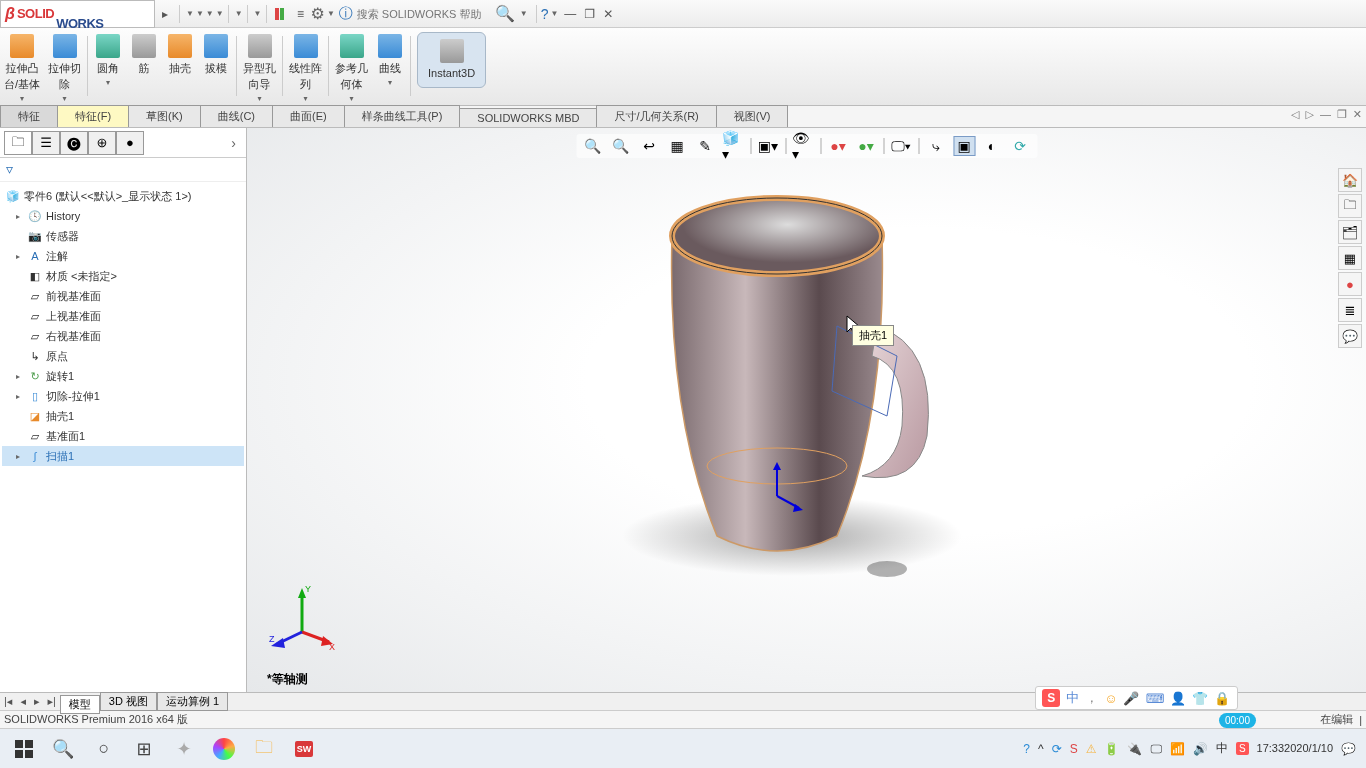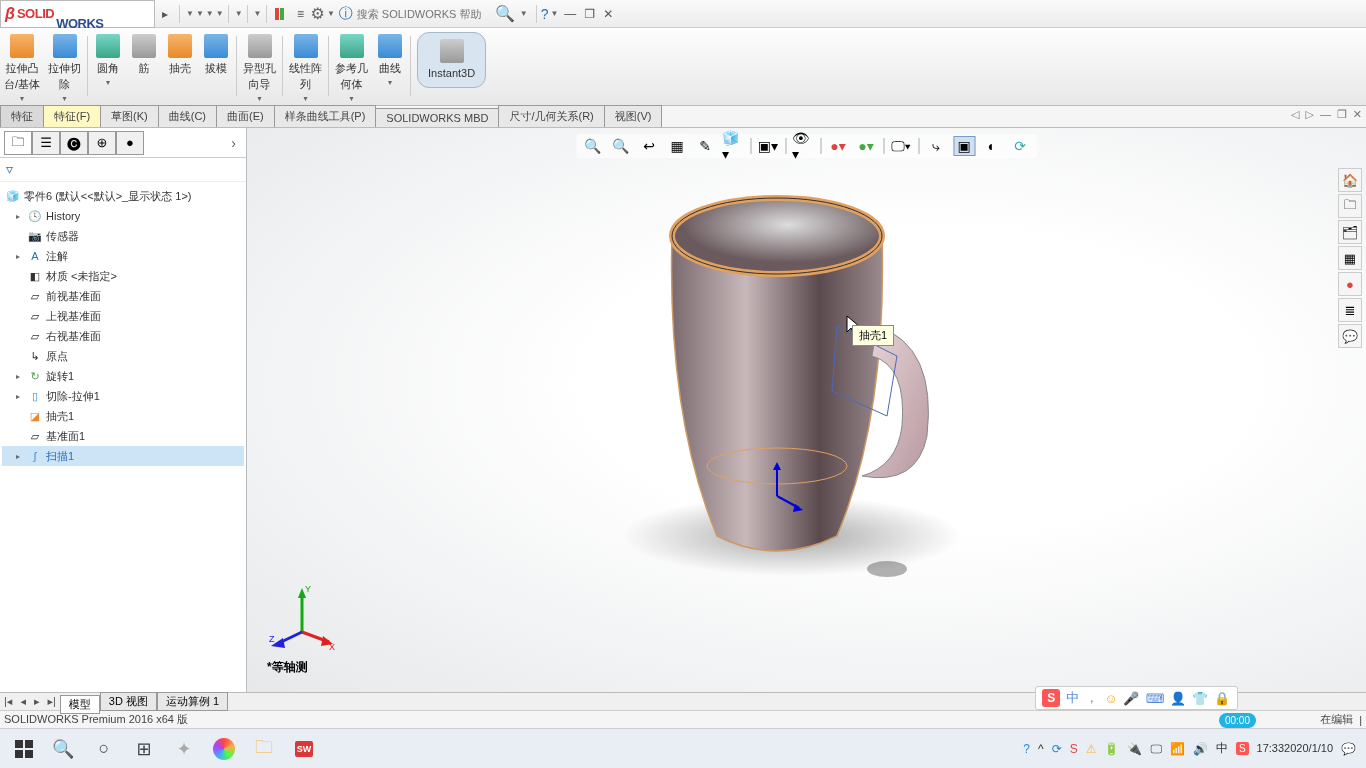--- a/index.html
+++ b/index.html
@@ -23,25 +23,25 @@
 .win-ctrl { display: flex; gap: 8px; padding: 0 6px; }
 .win-ctrl span { font-size: 12px; color: #555; cursor: pointer; }
 
 
 .ribbon { height: 78px; background: linear-gradient(#fdfdfd,#e8e8e8); border-bottom: 1px solid #bbb; display: flex; align-items: flex-start; padding-top: 4px; }
 .rib-btn { display: flex; flex-direction: column; align-items: center; padding: 2px 4px; font-size: 11px; color: #333; cursor: pointer; min-width: 36px; }
 .rib-btn .ic { width: 24px; height: 24px; margin-bottom: 2px; }
 .rib-btn .lbl { text-align: center; line-height: 16px; }
 .rib-btn .caret2 { font-size: 8px; color: #666; margin-top: 2px; }
 .rib-sep { width: 1px; height: 60px; background: #ccc; margin: 4px 2px; }
-.instant3d { border: 1px solid #a8b8c8; background: #d8e4f0; border-radius: 12px; padding: 6px 10px; margin-left: 4px; }
+.instant3d { border: 1px solid #a8b8c8; background: #d8e4f0; border-radius: 6px; padding: 6px 10px; margin-left: 4px; }
 
 
 .tabstrip { height: 22px; background: #f5f5f5; border-bottom: 1px solid #bbb; display: flex; align-items: flex-end; position: relative; }
-.tab { padding: 3px 10px; font-size: 11px; color: #444; border: 1px solid #999; border-bottom: none; background: #e8e8e8; margin-right: -1px; cursor: pointer; }
+.tab { padding: 3px 17px; font-size: 11px; color: #444; border: 1px solid #999; border-bottom: none; background: #e8e8e8; margin-right: -1px; cursor: pointer; }
 .tab.active { background: #fef9c3; position: relative; z-index: 2; }
 .tab.pre { background: #d9d9d9; }
 .tabstrip-right { position: absolute; right: 4px; top: 2px; display: flex; gap: 6px; font-size: 11px; color: #777; }
 
 
 .mainarea { display: flex; height: calc(768px - 28px - 78px - 22px - 18px - 18px - 40px); }
 
 
 .ftree { width: 247px; border-right: 1px solid #bbb; background: #fff; display: flex; flex-direction: column; }
 .ftree-tabs { height: 30px; border-bottom: 1px solid #ccc; display: flex; align-items: center; padding: 0 4px; gap: 0; }
@@ -61,21 +61,21 @@
 
 .viewport { flex: 1; position: relative; background: radial-gradient(ellipse at 60% 45%, #fff 35%, #e6e8ea 100%); }
 .view-toolbar { position: absolute; top: 6px; left: 50%; transform: translateX(-50%); display: flex; gap: 6px; align-items: center; background: rgba(255,255,255,0.6); padding: 2px 6px; border-radius: 3px; }
 .vt-btn { width: 22px; height: 20px; display: flex; align-items: center; justify-content: center; font-size: 14px; cursor: pointer; }
 .vt-sep { width: 1px; height: 16px; background: #aaa; }
 
 .right-toolbar { position: absolute; right: 4px; top: 40px; display: flex; flex-direction: column; gap: 2px; }
 .rt-btn { width: 24px; height: 24px; border: 1px solid #ccc; background: #f5f5f5; display: flex; align-items: center; justify-content: center; font-size: 13px; cursor: pointer; }
 
 .coord-triad { position: absolute; left: 20px; bottom: 40px; }
-.view-label { position: absolute; left: 20px; bottom: 16px; font-size: 12px; font-weight: bold; color: #000; }
+.view-label { position: absolute; left: 20px; bottom: 4px; font-size: 12px; font-weight: bold; color: #000; }
 
 .tooltip { position: absolute; left: 600px; top: 200px; background: #ffffe1; border: 1px solid #888; padding: 2px 6px; font-size: 11px; }
 
 
 .bottom-tabs { height: 18px; background: #f0f0f0; border-top: 1px solid #bbb; display: flex; align-items: center; font-size: 11px; }
 .bottom-tabs .bnav { padding: 0 4px; color: #555; cursor: pointer; }
 .bottom-tabs .btab { padding: 1px 8px; border: 1px solid #999; background: #e8e8e8; cursor: pointer; }
 .bottom-tabs .btab.active { background: #fff; margin-top: 6px; }
 
 

